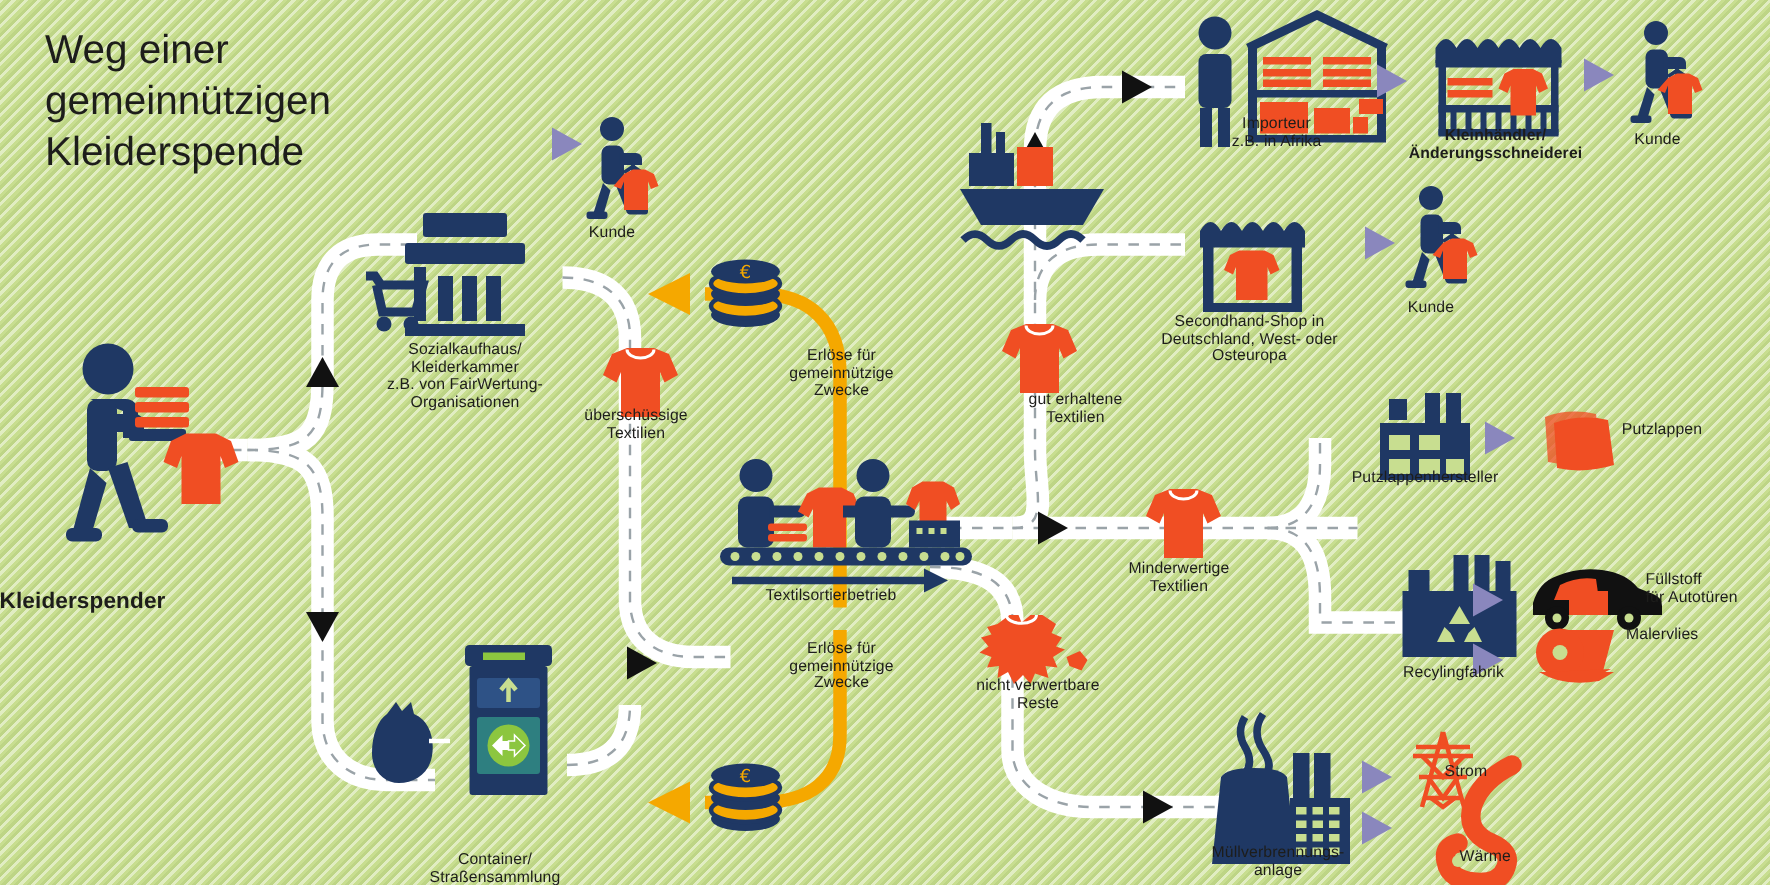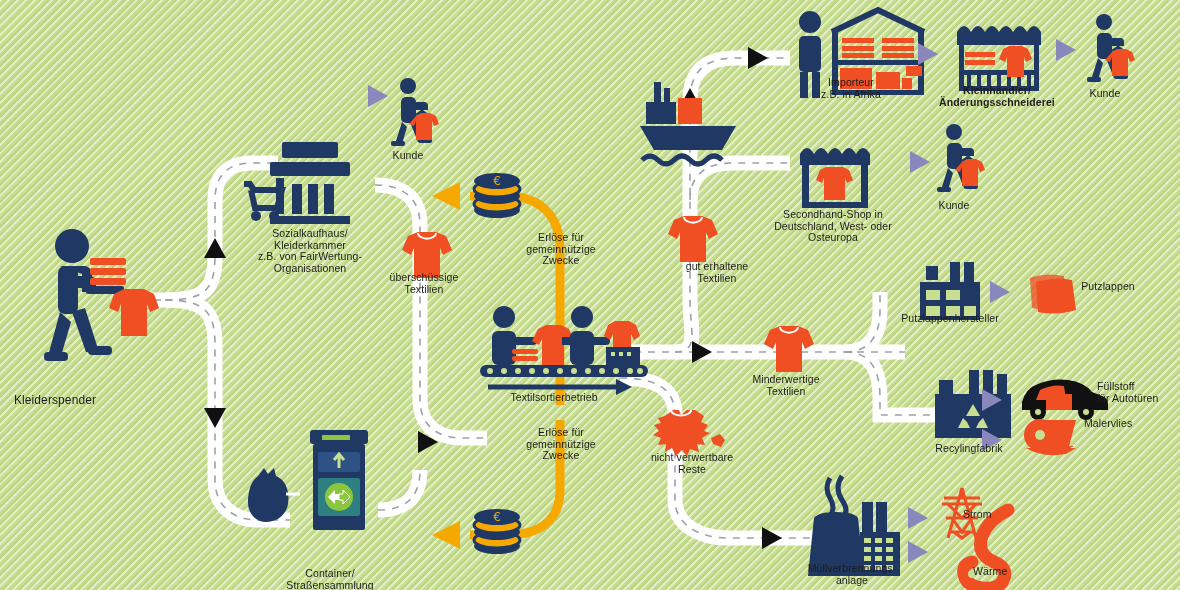--- a/index.html
+++ b/index.html
@@ -35,21 +35,21 @@
   .lbl {
     position: absolute;
     color: #1d1d1b;
     font-size: 10.5px;
     line-height: 11.5px;
     text-align: center;
     letter-spacing: 0.1px;
     white-space: pre-line;
     transform: translateX(-50%);
   }
-  .lbl.bold { font-weight: normal; font-size: 12px; }
+  .lbl.bold { font-weight: bold; font-size: 15px; }
   .lbl.left { text-align: left; transform: none; }
 
   #title {
     position: absolute;
     left: 30px;
     top: 16px;
     width: 300px;
     color: #1d1d1b;
     font-size: 27px;
     line-height: 34px;
@@ -455,20 +455,23 @@
       </g>
     </g>
 
     <g transform="translate(930,510)">
       <path d="M78,0 q-20,10 -26,26 q-6,18 12,26 q14,6 10,16 q-4,12 -22,10 q-16,-2 -18,-14 q-2,-10 8,-12" fill="none" stroke="#f04e23" stroke-width="13" stroke-linecap="round"></path>
       <circle cx="42" cy="64" r="4" fill="#c8de90"></circle>
     </g>
 
   </svg>
 
+  <div id="title">Weg einer
+gemeinnützigen
+Kleiderspende</div>
 
   <div class="lbl bold" style="left:55px; top:395px;">Kleiderspender</div>
 
   <div class="lbl" style="left:310px; top:228px; width:180px;">Sozialkaufhaus/
 Kleiderkammer
 z.B. von FairWertung-
 Organisationen</div>
   <div class="lbl" style="left:408px; top:150px;">Kunde</div>
   <div class="lbl" style="left:424px; top:272px; width:110px;">überschüssige
 Textilien</div>

